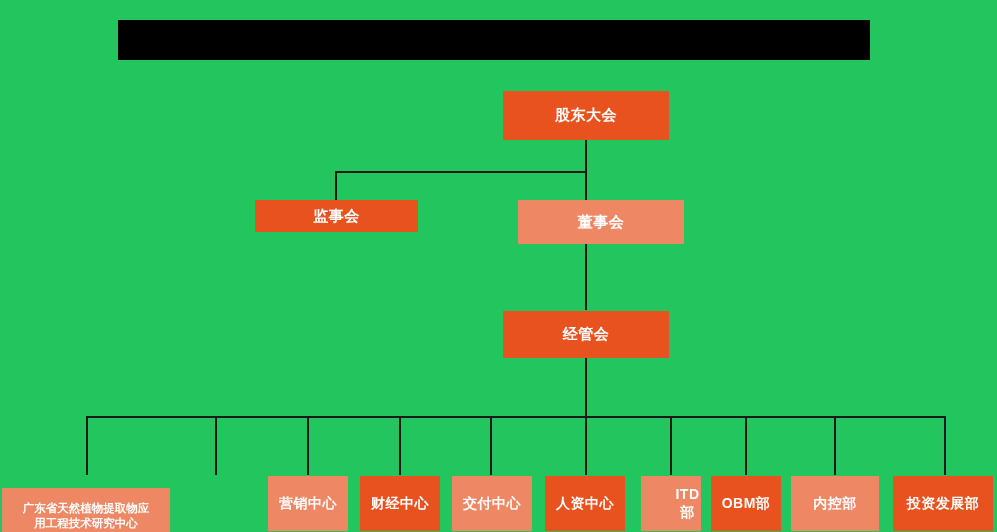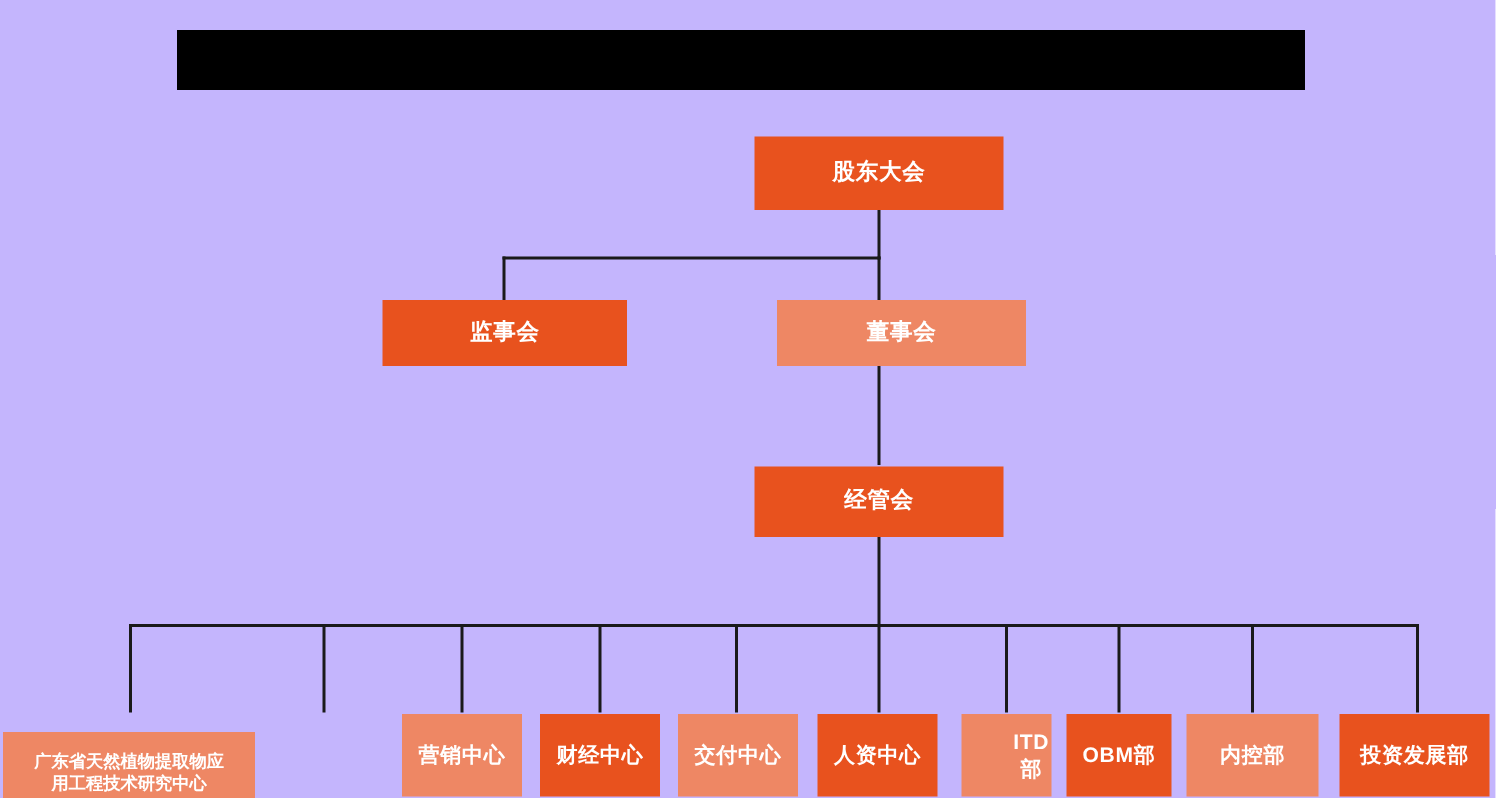--- a/index.html
+++ b/index.html
@@ -7,21 +7,21 @@
     padding: 0;
     background: #ffffff;
   }
   body {
     font-family: "Liberation Sans", "DejaVu Sans", sans-serif;
   }
   #chart-root {
     position: relative;
     width: 997px;
     height: 532px;
-    background: #c4b5fd;
+    background: #22c55e;
     overflow: hidden;
   }
   .redacted-bar {
     position: absolute;
     left: 118px;
     top: 20px;
     width: 752px;
     height: 40px;
     background: #000000;
   }
@@ -81,21 +81,21 @@
   <div class="conn conn-v" style="left:399px; top:416px; height:59px;"></div>
   <div class="conn conn-v" style="left:490px; top:416px; height:59px;"></div>
   <div class="conn conn-v" style="left:585px; top:416px; height:59px;"></div>
   <div class="conn conn-v" style="left:670px; top:416px; height:59px;"></div>
   <div class="conn conn-v" style="left:745px; top:416px; height:59px;"></div>
   <div class="conn conn-v" style="left:834px; top:416px; height:59px;"></div>
   <div class="conn conn-v" style="left:944px; top:416px; height:59px;"></div>
 
   <div class="node node-l1 dark" style="left:503px; top:91px; width:166px; height:49px;">股东大会</div>
 
-  <div class="node node-l2 dark" style="left:255px; top:200px; width:163px; height:44px;">监事会</div>
+  <div class="node node-l2 dark" style="left:255px; top:200px; width:163px; height:32px;">监事会</div>
   <div class="node node-l2 light" style="left:518px; top:200px; width:166px; height:44px;">董事会</div>
 
   <div class="node node-l3 dark" style="left:503px; top:311px; width:166px; height:47px;">经管会</div>
 
   <div class="node node-l4 light small-text" style="left:2px; top:488px; width:168px; height:55px; flex-direction:column;">
     <span>广东省天然植物提取物应</span>
     <span>用工程技术研究中心</span>
   </div>
 
 

